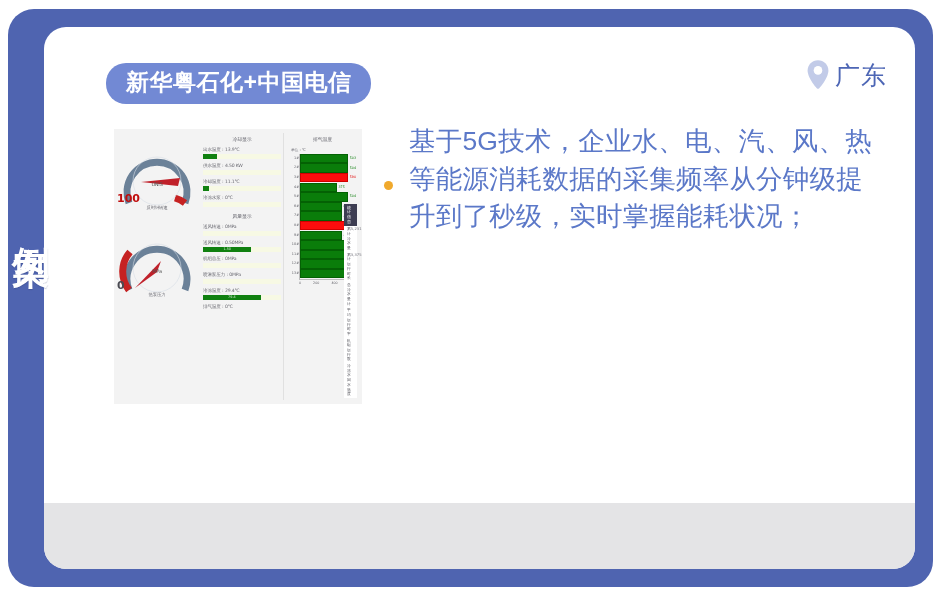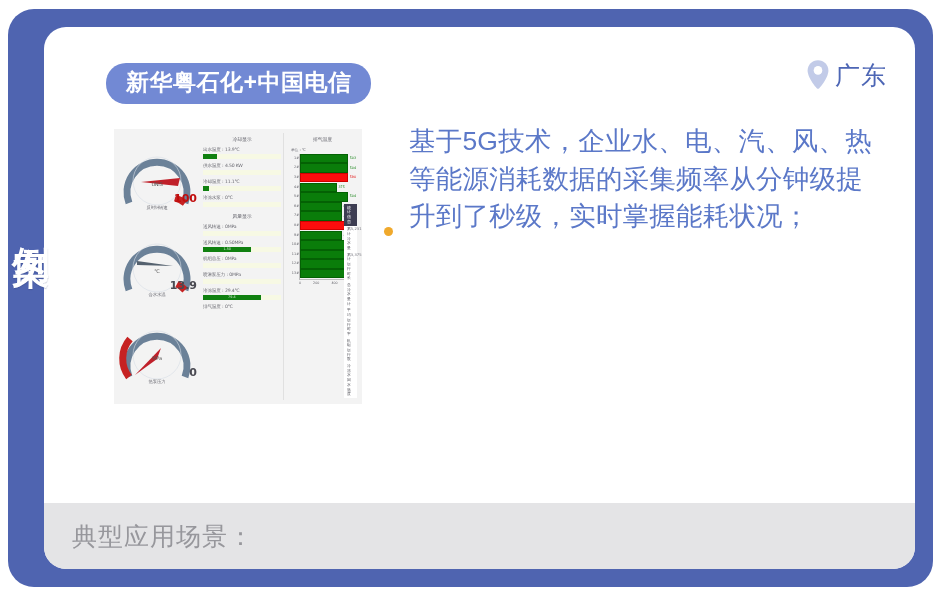--- a/index.html
+++ b/index.html
@@ -130,21 +130,21 @@
     width: 80px;
     height: 84px;
     position: relative;
   }
   .gauge-svg { position: absolute; left: 0; top: 0; }
   .gauge-val {
     position: absolute;
     left: 0;
     width: 100%;
     top: 52px;
-    text-align: right;
+    text-align: left;
     font-size: 11px;
     font-weight: bold;
     line-height: 1;
   }
   .gauge-val.red { color: #c00d0d; }
   .gauge-val.grey { color: #4a4a52; }
   .gauge-cap {
     position: absolute;
     left: 0;
     width: 100%;
@@ -298,21 +298,21 @@
 
   
   #bullets {
     position: absolute;
     left: 340px;
     top: 96px;
     width: 500px;
   }
   .bullet {
     display: flex;
-    align-items: flex-end;
+    align-items: center;
     margin-bottom: 22px;
   }
   .bullet .dot {
     flex: 0 0 auto;
     width: 9px;
     height: 9px;
     border-radius: 50%;
     background: #f0a92c;
     margin: 12px 16px 0 0;
   }
@@ -381,31 +381,20 @@
             <path d="M12 62 A30 30 0 1 1 68 62" fill="none" stroke="#6b8198" stroke-width="7"></path>
             <path d="M58 57 A30 30 0 0 1 68 62" fill="none" stroke="#c62222" stroke-width="7"></path>
             <circle cx="40" cy="40" r="24" fill="none" stroke="#d7dee5" stroke-width="0.6"></circle>
             <path d="M24 41 L63 37 L61 45 Z" fill="#c0202a"></path>
           </svg>
           <div class="gauge-unit blurtext">UNIS</div>
           <div class="gauge-val red">100</div>
           <div class="gauge-cap blurtext">反时钟转速</div>
         </div>
 
-        <div class="gauge-wrap">
-          <svg class="gauge-svg" width="80" height="84" viewBox="0 0 80 84">
-            <path d="M12 62 A30 30 0 1 1 68 62" fill="none" stroke="#6b8198" stroke-width="7"></path>
-            <path d="M60 56 A30 30 0 0 1 68 62" fill="none" stroke="#c62222" stroke-width="7"></path>
-            <circle cx="40" cy="40" r="24" fill="none" stroke="#d7dee5" stroke-width="0.6"></circle>
-            <path d="M20 33 L56 38 L20 37 Z" fill="#54616e"></path>
-          </svg>
-          <div class="gauge-unit blurtext">℃</div>
-          <div class="gauge-val grey">13.9</div>
-          <div class="gauge-cap blurtext">合水水温</div>
-        </div>
 
         <div class="gauge-wrap">
           <svg class="gauge-svg" width="80" height="84" viewBox="0 0 80 84">
             <path d="M12 62 A30 30 0 1 1 68 62" fill="none" stroke="#6b8198" stroke-width="7"></path>
             <path d="M12 62 A30 30 0 0 1 13 24" fill="none" stroke="#c62222" stroke-width="7"></path>
             <circle cx="40" cy="40" r="24" fill="none" stroke="#d7dee5" stroke-width="0.6"></circle>
             <path d="M18 60 L44 33 L40 44 Z" fill="#c0202a"></path>
           </svg>
           <div class="gauge-unit blurtext">MPa</div>
           <div class="gauge-val grey">0</div>
@@ -592,17 +581,16 @@
     </div>
 
     <div id="bullets">
       <div class="bullet">
         <span class="dot"></span>
         <span class="btext">基于5G技术，企业水、电、汽、风、热等能源消耗数据的采集频率从分钟级提升到了秒级，实时掌握能耗状况；</span>
       </div>
     </div>
 
     <div id="footer">
-      <span class="f-label">典型应用场景：</span>
     </div>
 
   </div>
 </div>
 
 </body></html>

